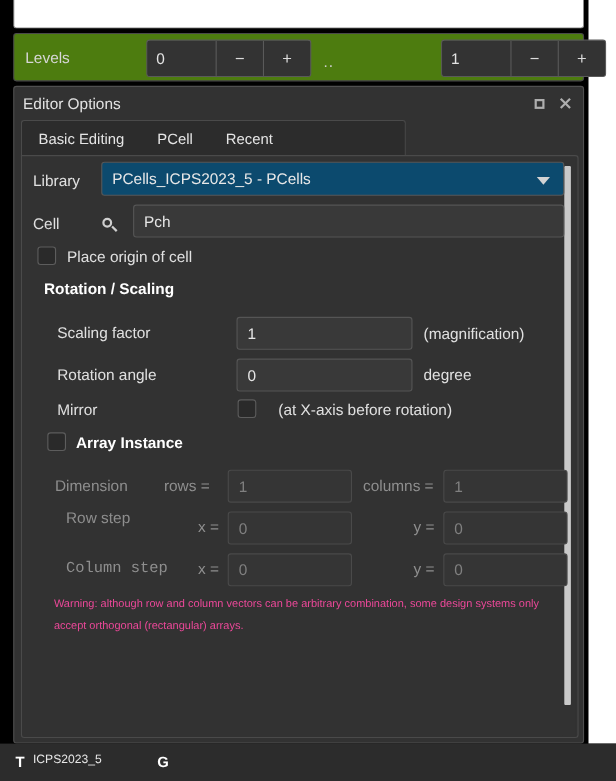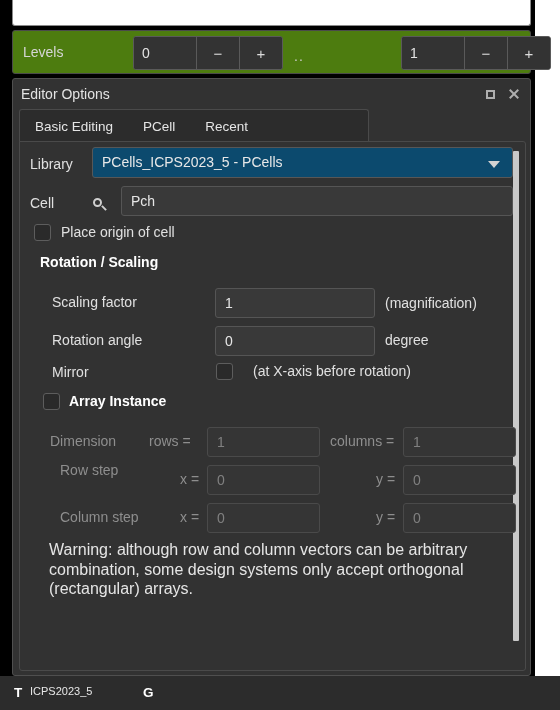--- a/index.html
+++ b/index.html
@@ -114,21 +114,21 @@
   .scrollbar-track {
     position: absolute; right: 2px; top: 3px; width: 12px; height: 524px;
     background: #323232;
   }
   .scrollbar-thumb {
     position: absolute; right: 4px; top: 6px; width: 6px; height: 490px;
     background: #c9c9c9; border-radius: 1px;
   }
 
   
-  .row { position: absolute; display: flex; align-items: flex-start; }
+  .row { position: absolute; display: flex; align-items: flex-end; }
   .lbl { color: #e0e0e0; font-size: 14px; }
   .lbl.dim { color: #8e8e8e; }
   .lbl.bold { font-weight: bold; color: #ffffff; }
 
   .field {
     background: #393939; border: 1px solid #555555; border-radius: 3px;
     height: 30px; display: flex; align-items: center; padding-left: 9px;
     color: #e6e6e6; font-size: 14px;
   }
   .field.disabled { background: #353535; border-color: #4a4a4a; color: #808080; }
@@ -327,37 +327,37 @@
         <div class="field disabled" style="position:absolute; left:187px; top:323px; width:113px;">
           <span>0</span>
         </div>
         <div class="row" style="left:356px; top:329px;">
           <span class="lbl dim">y =</span>
         </div>
         <div class="field disabled" style="position:absolute; left:383px; top:323px; width:113px;">
           <span>0</span>
         </div>
 
-        <div class="row" style="left:40px; top:367px;">
+        <div class="row" style="left:40px; top:367px;font-family:Liberation Mono, monospace;">
           <span class="lbl dim">Column step</span>
         </div>
         <div class="row" style="left:160px; top:367px;">
           <span class="lbl dim">x =</span>
         </div>
         <div class="field disabled" style="position:absolute; left:187px; top:361px; width:113px;">
           <span>0</span>
         </div>
         <div class="row" style="left:356px; top:367px;">
           <span class="lbl dim">y =</span>
         </div>
         <div class="field disabled" style="position:absolute; left:383px; top:361px; width:113px;">
           <span>0</span>
         </div>
 
-        <div style="position:absolute; left:29px; top:398px; width:450px; color:#e5e5e5; font-size:16px; line-height:19.5px;">Warning: although row and column vectors can be arbitrary combination, some design systems only accept orthogonal (rectangular) arrays.</div>
+        <div style="position:absolute; left:29px; top:398px; width:450px; color:#ec4899; font-size:10px; line-height:19.5px;">Warning: although row and column vectors can be arbitrary combination, some design systems only accept orthogonal (rectangular) arrays.</div>
 
       </div>
     </div>
   </div>
 
   <div class="statusbar">
     <span class="sb-t">T</span>
     <span class="sb-name">ICPS2023_5</span>
     <span class="sb-g">G</span>
   </div>

